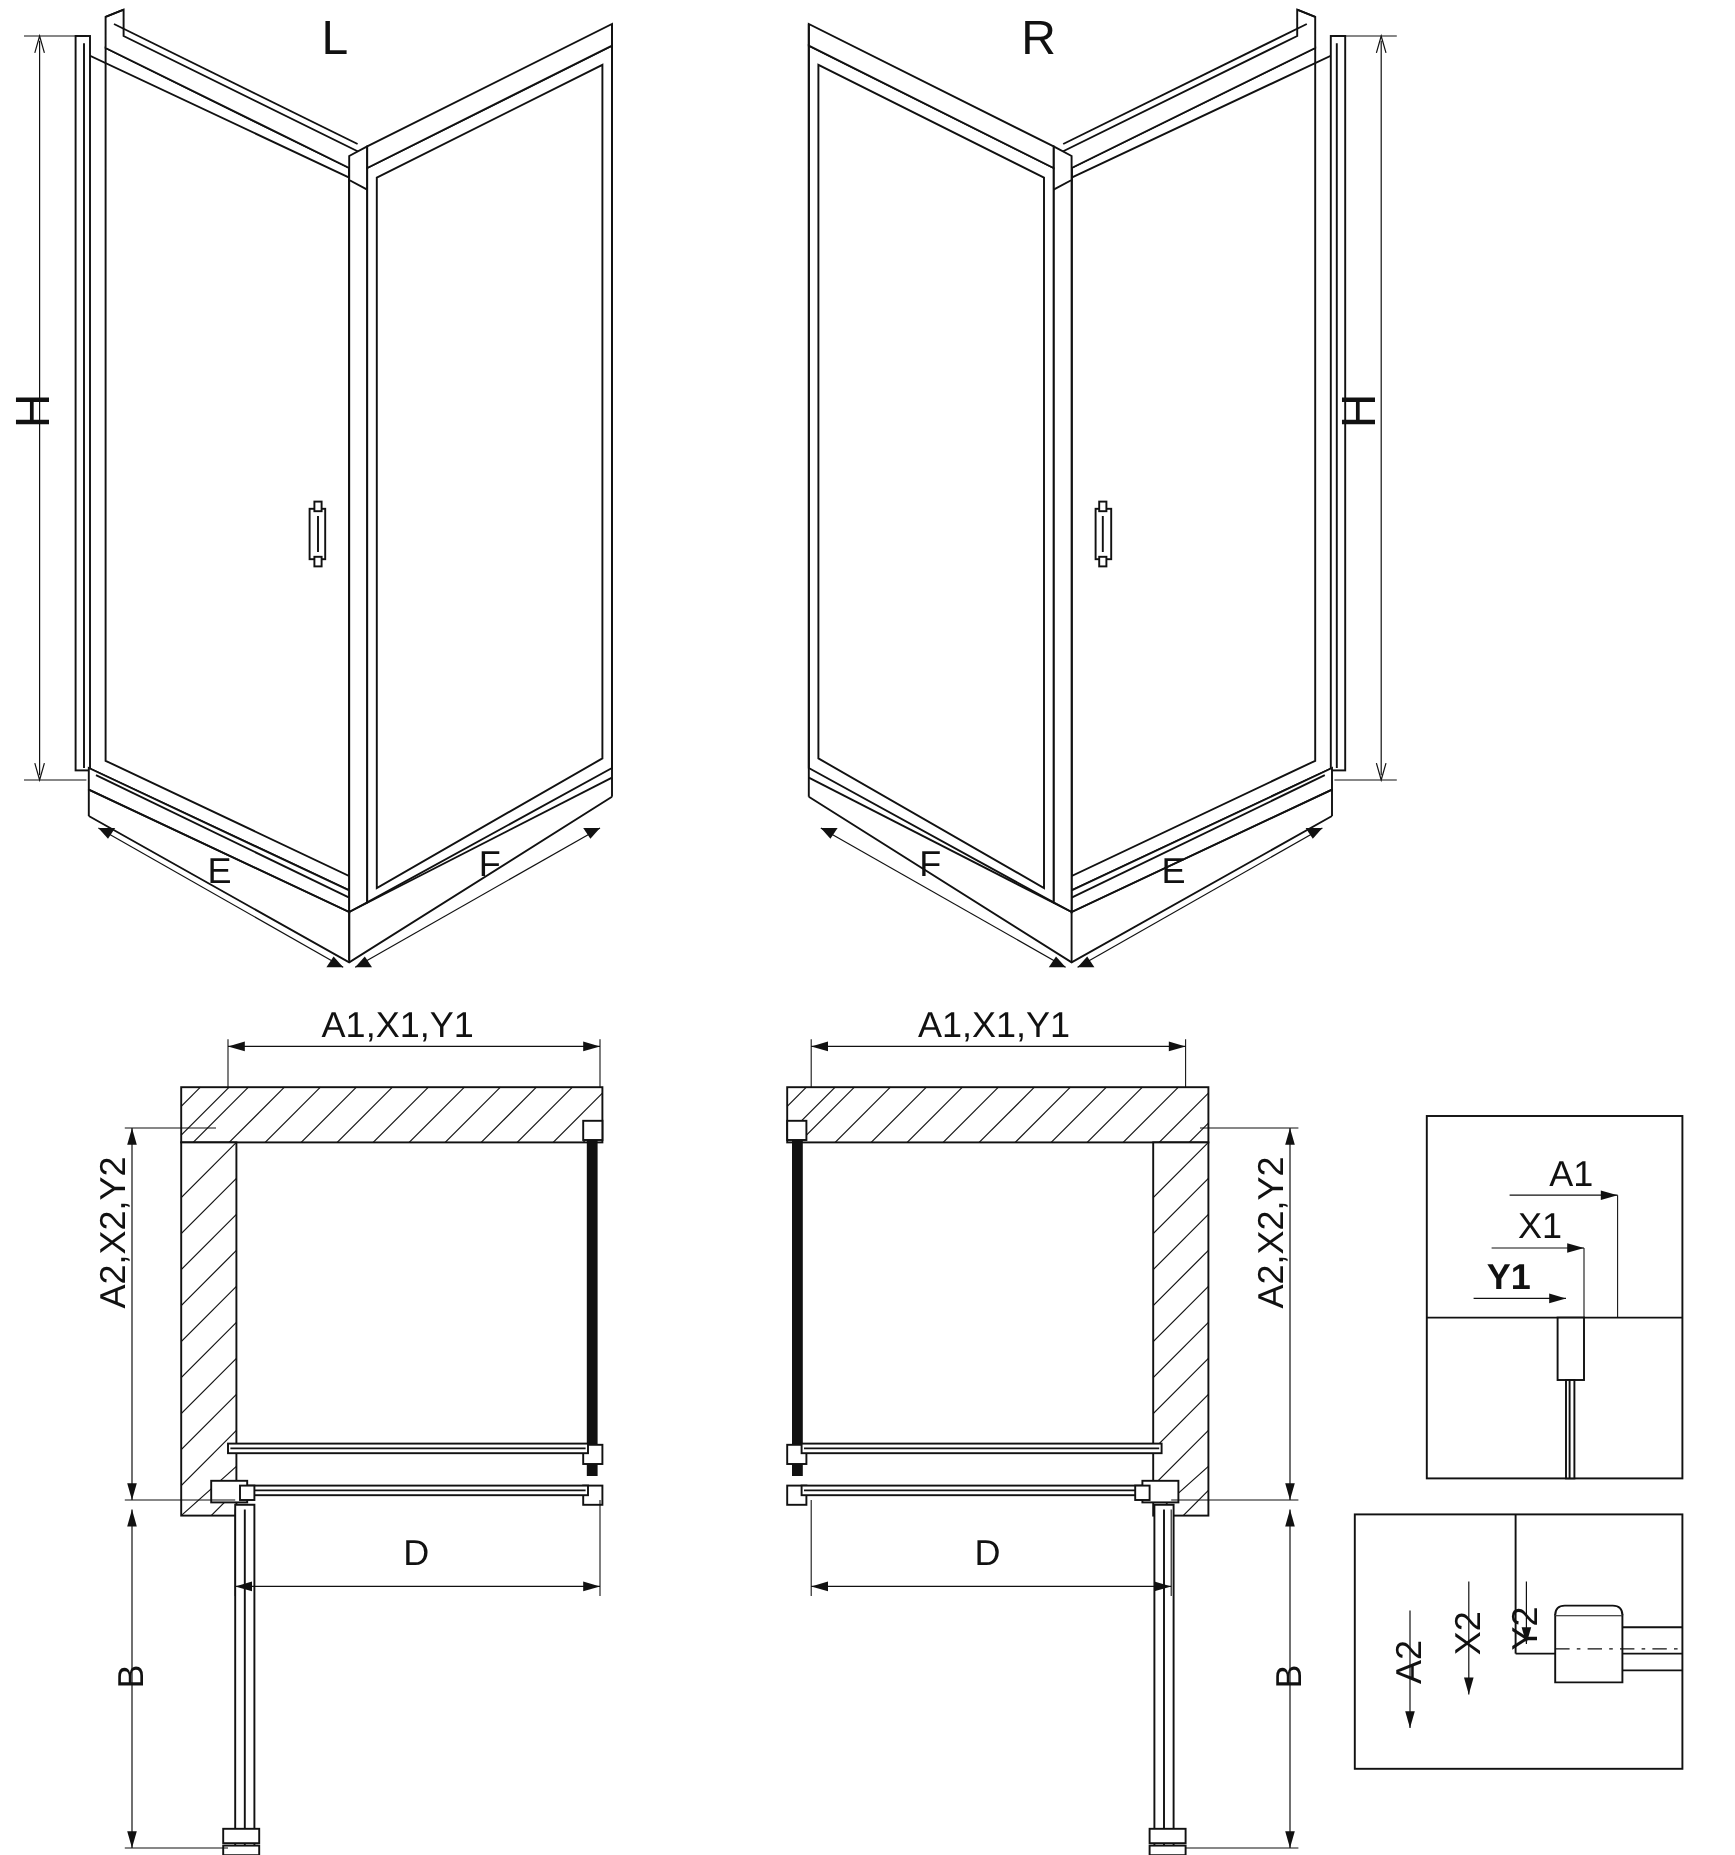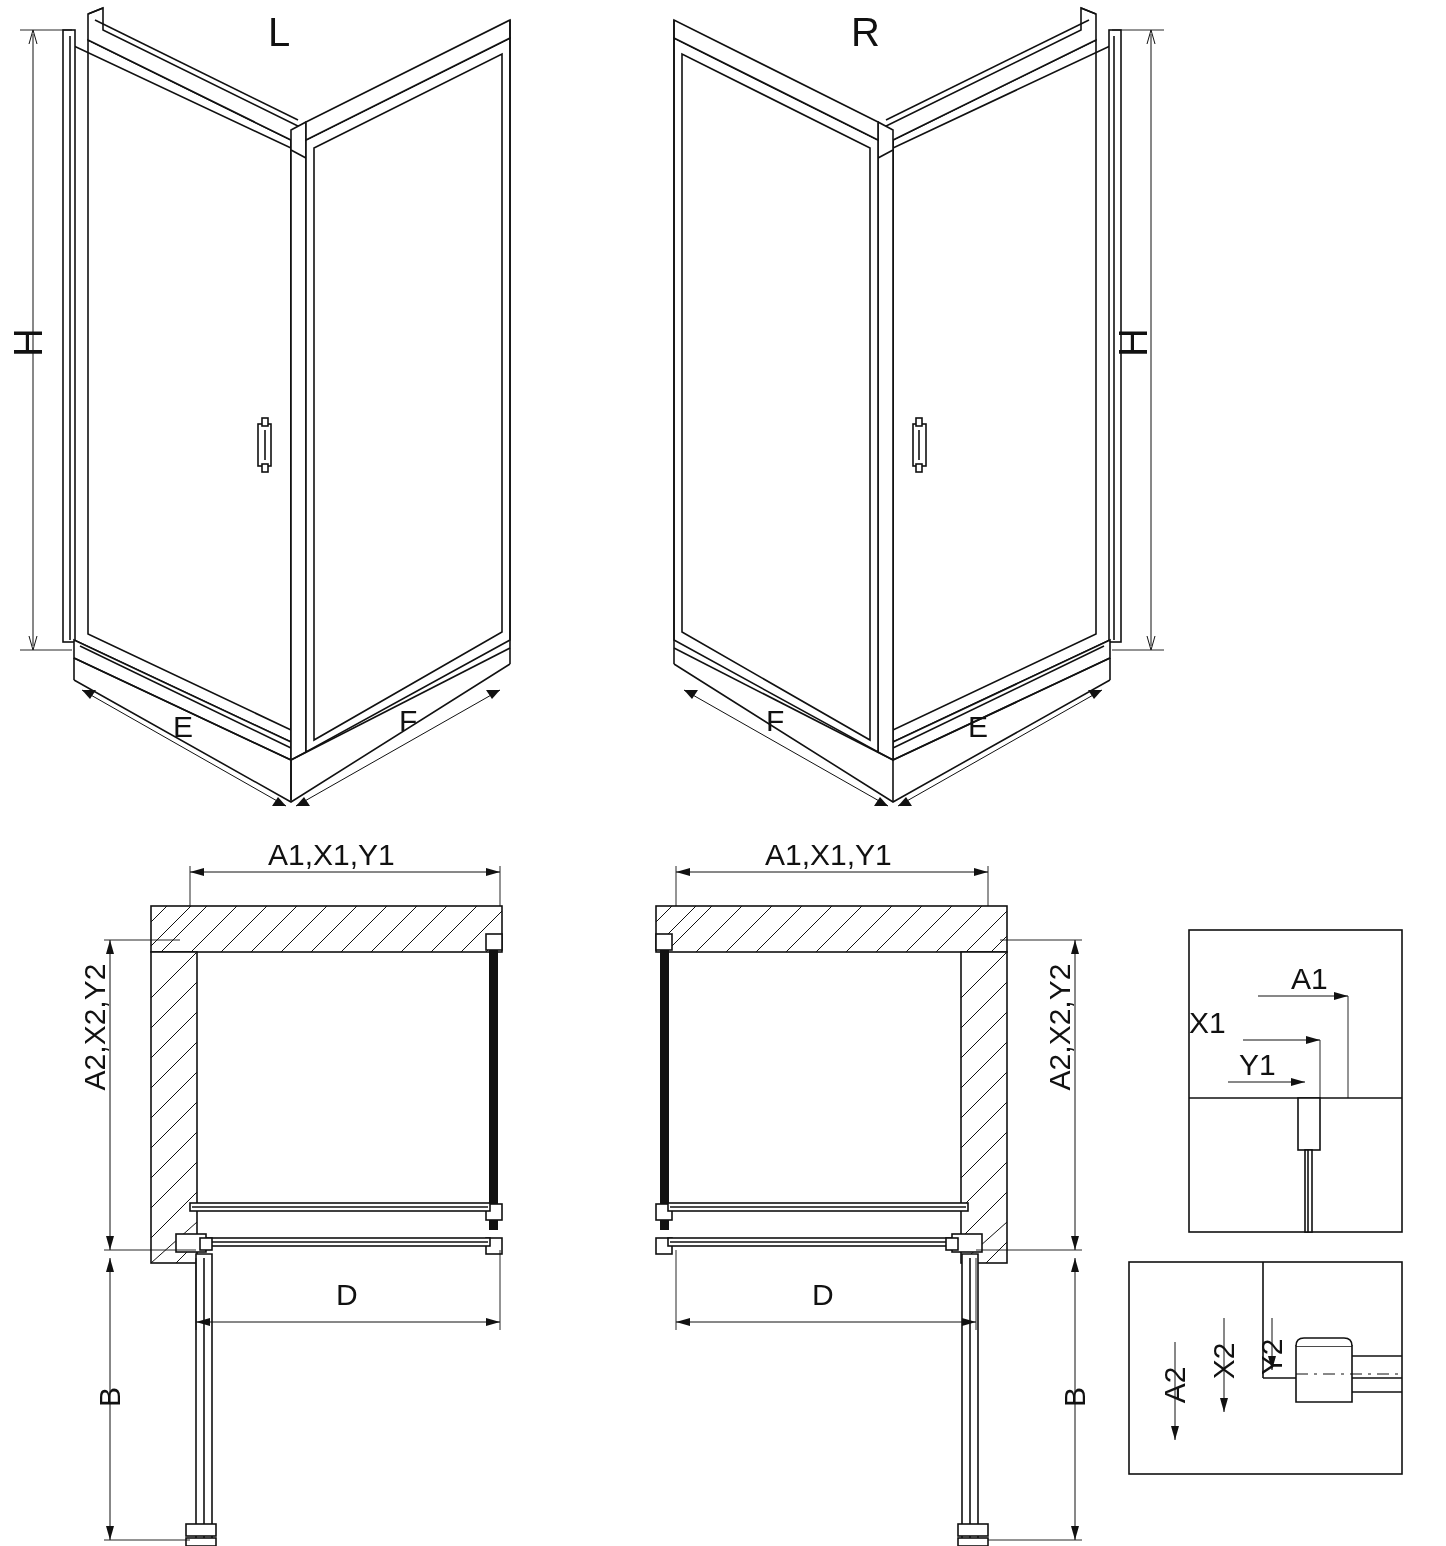--- a/index.html
+++ b/index.html
@@ -327,20 +327,20 @@
 <div class="lbl mid rot90b" style="left:10px;top:1010px;width:170px;text-align:center;">A2,X2,Y2</div>
 <div class="lbl mid rot90b" style="left:975px;top:1010px;width:170px;text-align:center;">A2,X2,Y2</div>
 
 <div class="lbl mid" style="left:336px;top:1278px;">D</div>
 <div class="lbl mid" style="left:812px;top:1278px;">D</div>
 
 <div class="lbl mid rot90b" style="left:70px;top:1380px;width:80px;text-align:center;">B</div>
 <div class="lbl mid rot90b" style="left:1035px;top:1380px;width:80px;text-align:center;">B</div>
 
 <div class="lbl mid" style="left:1272px;top:962px;margin-left:19px;">A1</div>
-<div class="lbl mid" style="left:1189px;top:1006px;">X1</div>
-<div class="lbl mid" style="left:1239px;top:1048px;">Y1</div>
+<div class="lbl mid" style="left:1265px;top:1006px;">X1</div>
+<div class="lbl mid" style="left:1239px;top:1048px;font-weight:bold;">Y1</div>
 
 <div class="lbl mid rot90b" style="left:1135px;top:1368px;width:80px;text-align:center;">A2</div>
 <div class="lbl mid rot90b" style="left:1184px;top:1344px;width:80px;text-align:center;">X2</div>
 <div class="lbl mid rot90b" style="left:1232px;top:1340px;width:80px;text-align:center;">Y2</div>
 
 </div>
 
 </body></html>

